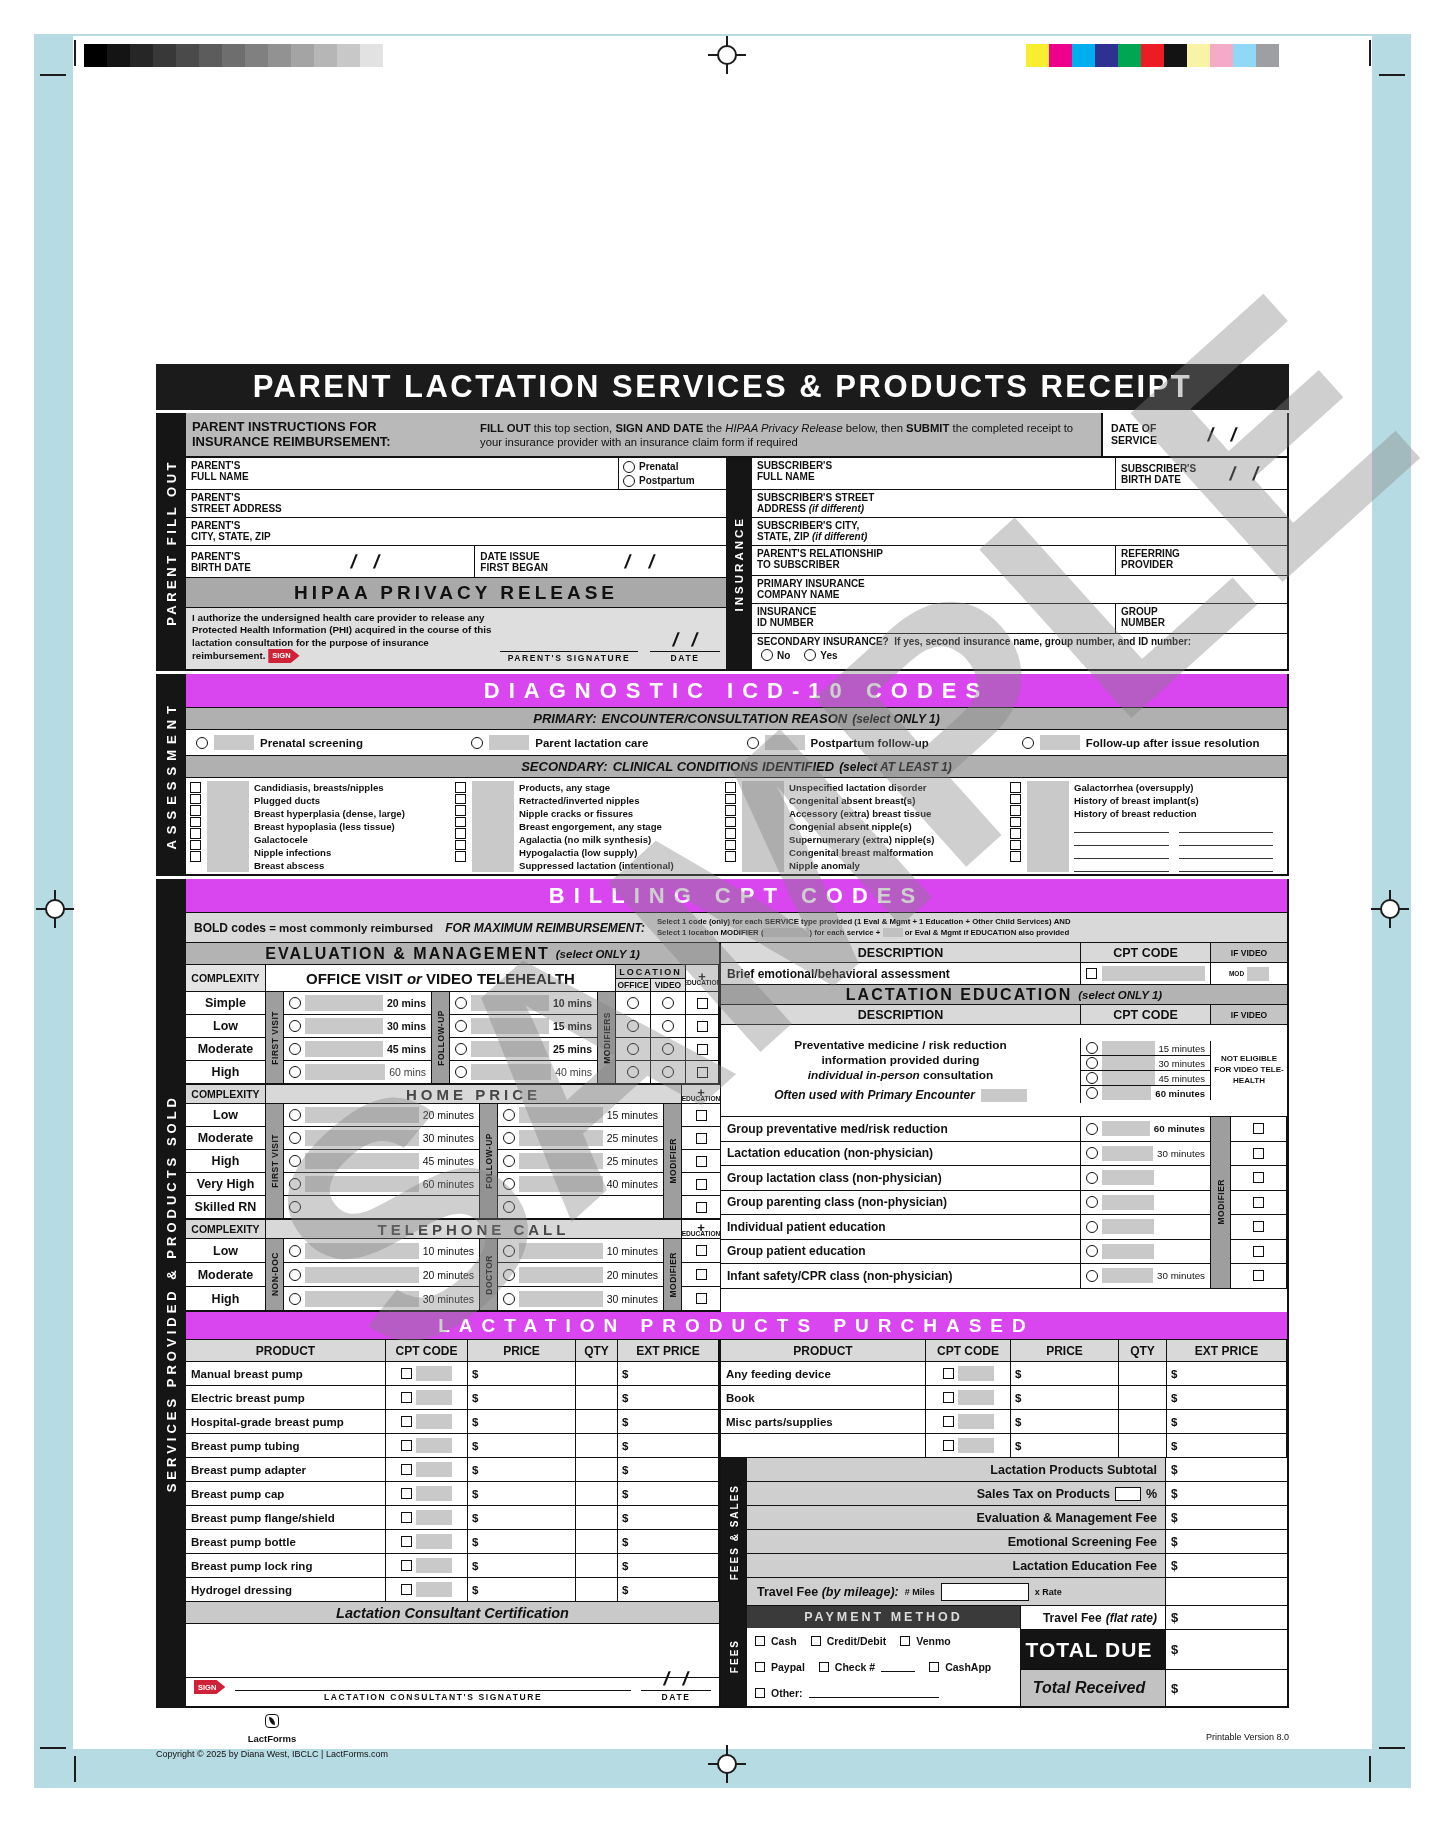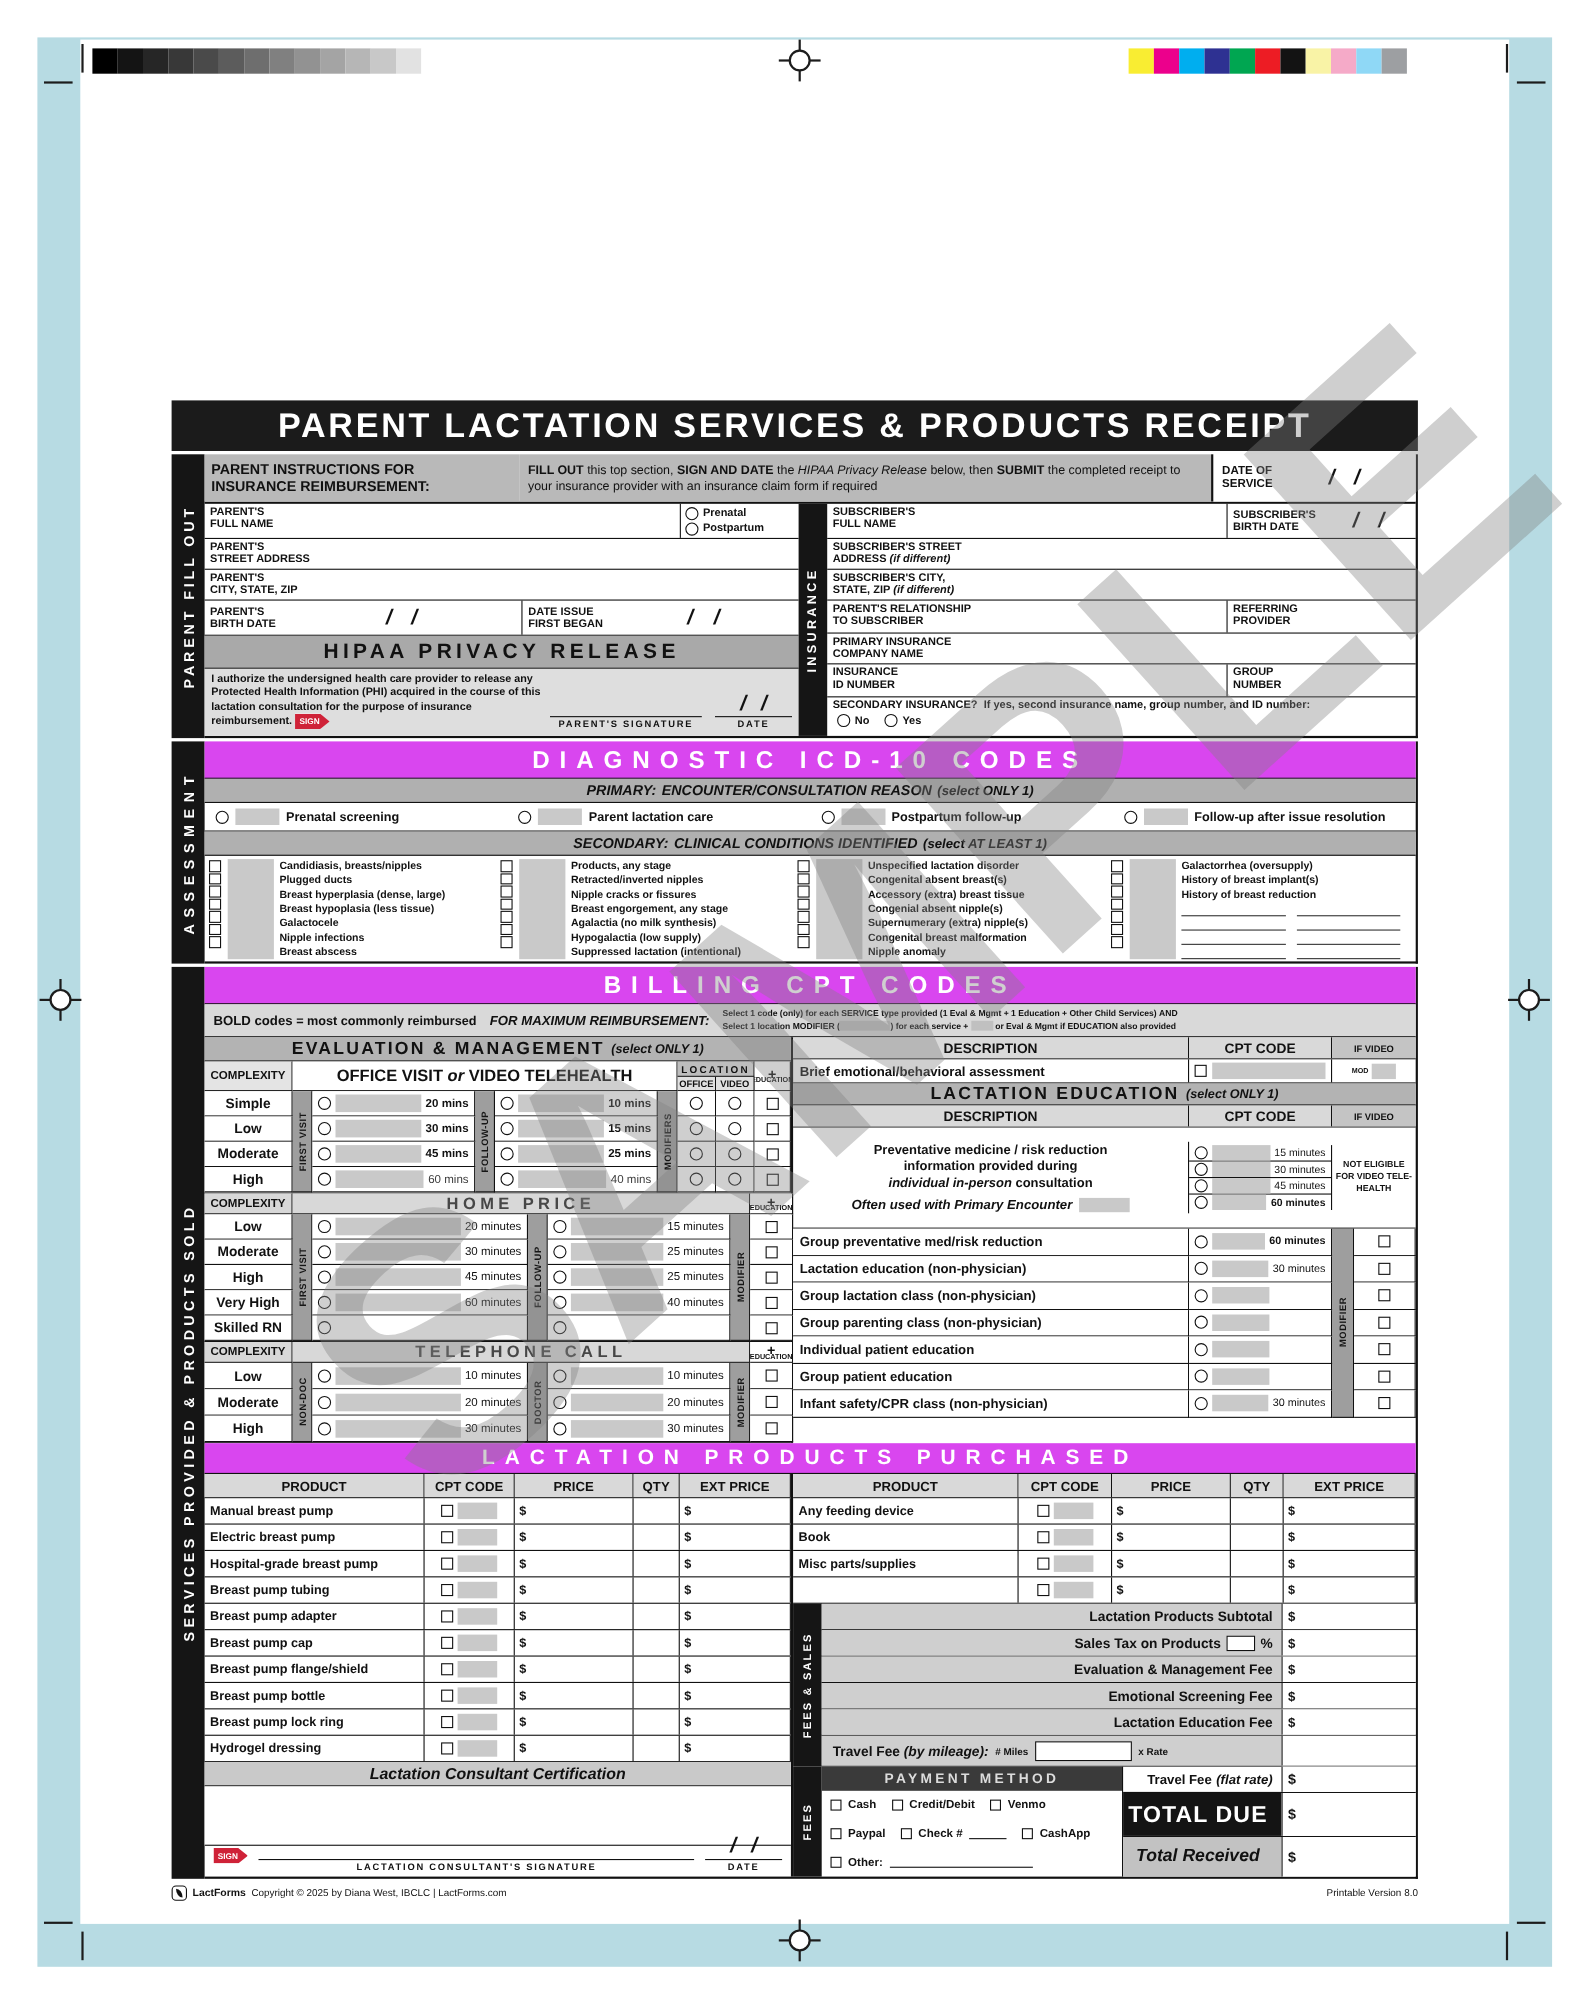--- a/index.html
+++ b/index.html
@@ -169,21 +169,21 @@
 .tdue .tlabel { background:#141414; color:#fff; justify-content:center; font-size:21px; font-weight:800; letter-spacing:1px; }
 .trec .tlabel { background:#c2c2c2; justify-content:center; font-size:16px; font-weight:800; font-style:italic; }
 .tflat .tlabel { font-size:12px; font-weight:800; }
 .tdollar { width:122px; border-left:1.4px solid #111; display:flex; align-items:center; font-size:13px; font-weight:700; padding-left:5px; flex:none; background:#fff; }
 
 .cert-head { height:22px; background:#c9c9c9; display:flex; align-items:center; justify-content:center; font-size:14.5px; font-weight:800; font-style:italic; border-bottom:1.4px solid #111; flex:none; }
 .cert-box { height:54px; border-bottom:1.4px solid #111; background:#fff; flex:none; }
 .cert-sig { height:28px; display:flex; align-items:flex-end; gap:10px; padding:0 8px 4px 8px; }
 
 .footer { display:flex; justify-content:space-between; align-items:center; margin-top:6px; font-size:9px; }
-.fleft { display:flex; align-items:center; gap:5px; }
+.fleft { display:flex; align-items:center; gap:5px;flex-direction:column; }
 .logo-ico { width:14px; height:14px; border:1.6px solid #111; border-radius:4px; display:flex; align-items:center; justify-content:center; }
 .leaf { width:6px; height:8px; background:#111; border-radius:0 100% 0 100%; }
 .logoname { font-weight:800; font-size:9.5px; }
 </style>
 </head>
 <body>
 
 <div id="root">
   <div class="blue-frame"></div>
   <div class="sheet"></div>

